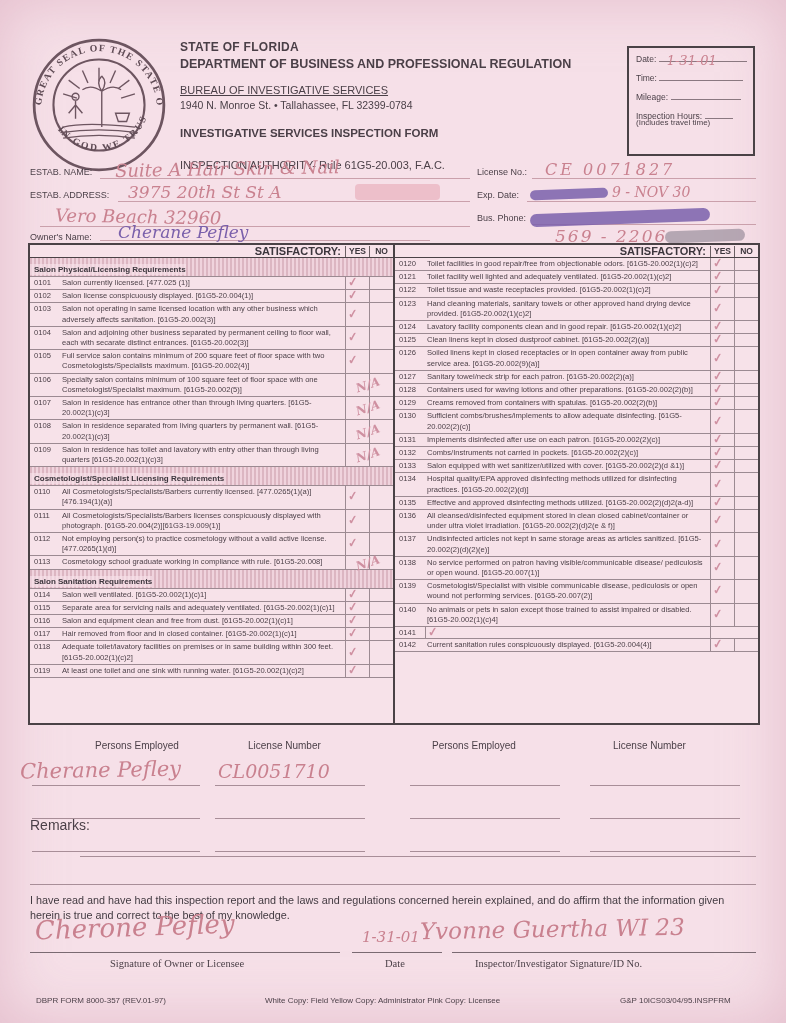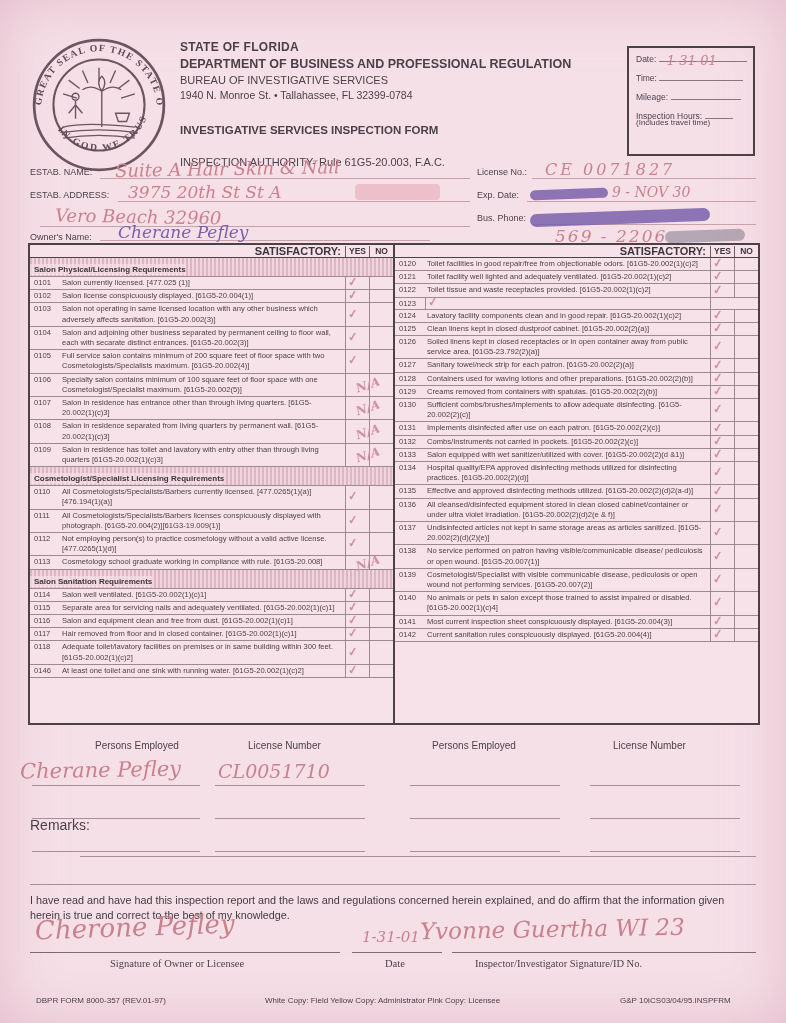--- a/index.html
+++ b/index.html
@@ -4,23 +4,23 @@
 <style>
   html,body{margin:0;padding:0;}
   body{width:786px;height:1023px;background:#e9cdd8;font-family:"Liberation Sans",sans-serif;}
   .page{position:absolute;top:0;left:0;width:786px;height:1023px;background:#f6e0e8;
         box-shadow:inset 0 0 60px rgba(214,160,180,.55);overflow:hidden;color:#4d4149;}
   
   .seal{position:absolute;top:36px;left:30px;width:138px;height:138px;}
   .hblock{position:absolute;top:40px;left:180px;width:450px;color:#4a3f47;}
   .h1{font-size:12px;font-weight:bold;letter-spacing:.3px;}
   .h2{font-size:12.5px;font-weight:bold;margin-top:3px;}
-  .h3{font-size:11px;margin-top:3px;}
+  .h3{font-size:11px;margin-top:13px;text-decoration:underline;}
   .h4{font-size:10.5px;margin-top:3px;}
-  .h5{font-size:11.5px;font-weight:bold;margin-top:23px;}
+  .h5{font-size:11.5px;font-weight:bold;margin-top:16px;}
   .h6{font-size:11px;margin-top:3px;}
   .h7{font-size:11px;margin-top:20px;}
   .datebox{position:absolute;top:46px;left:627px;width:128px;height:110px;border:2px solid #4a4246;
            padding:6px 7px 0 7px;box-sizing:border-box;font-size:8.5px;color:#4a3f47;}
   .dbrow{margin-bottom:9px;white-space:nowrap;}
   .dbrow .ul{display:inline-block;border-bottom:1px solid #8a7880;min-width:52px;}
   .db-note{font-size:8px;margin-top:-5px;}
   
   .hw{font-family:"DejaVu Serif",serif;font-style:italic;color:#c9818f;}
   .hw-purple{color:#7a60ab;}
@@ -292,21 +292,21 @@
         </div>
         <div class="row">
           <span class="num">0118</span>
           <span class="desc">Adequate toilet/lavatory facilities on premises or in same building within 300 feet. [61G5-20.002(1)(c)2]</span>
           <span class="cell">
             <span class="check">✓</span>
           </span>
           <span class="cell"></span>
         </div>
         <div class="row">
-          <span class="num">0146</span>
+          <span class="num">0119</span>
           <span class="desc">At least one toilet and one sink with running water. [61G5-20.002(1)(c)2]</span>
           <span class="cell">
             <span class="check">✓</span>
           </span>
           <span class="cell"></span>
         </div>
       </div>
     <div class="half right" id="col-right">
       <div class="chead">
         <span class="sat">SATISFACTORY:</span>
@@ -332,20 +332,21 @@
         <div class="row">
           <span class="num">0122</span>
           <span class="desc">Toilet tissue and waste receptacles provided. [61G5-20.002(1)(c)2]</span>
           <span class="cell">
             <span class="check">✓</span>
           </span>
           <span class="cell"></span>
         </div>
         <div class="row">
           <span class="num">0123</span>
+          <span class="desc">Hand cleaning materials, sanitary towels or other approved hand drying device provided. [61G5-20.002(1)(c)2]</span>
           <span class="cell">
             <span class="check">✓</span>
           </span>
           <span class="cell"></span>
         </div>
         <div class="row">
           <span class="num">0124</span>
           <span class="desc">Lavatory facility components clean and in good repair. [61G5-20.002(1)(c)2]</span>
           <span class="cell">
             <span class="check">✓</span>
@@ -355,21 +356,21 @@
         <div class="row">
           <span class="num">0125</span>
           <span class="desc">Clean linens kept in closed dustproof cabinet. [61G5-20.002(2)(a)]</span>
           <span class="cell">
             <span class="check">✓</span>
           </span>
           <span class="cell"></span>
         </div>
         <div class="row">
           <span class="num">0126</span>
-          <span class="desc">Soiled linens kept in closed receptacles or in open container away from public service area.  [61G5-23.792(2)(a)]</span>
+          <span class="desc">Soiled linens kept in closed receptacles or in open container away from public service area.  [61G5-20.002(9)(a)]</span>
           <span class="cell">
             <span class="check">✓</span>
           </span>
           <span class="cell"></span>
         </div>
         <div class="row">
           <span class="num">0127</span>
           <span class="desc">Sanitary towel/neck strip for each patron.  [61G5-20.002(2)(a)]</span>
           <span class="cell">
             <span class="check">✓</span>
@@ -475,21 +476,20 @@
         <div class="row">
           <span class="num">0140</span>
           <span class="desc">No animals or pets in salon except those trained to assist impaired or disabled. [61G5-20.002(1)(c)4]</span>
           <span class="cell">
             <span class="check">✓</span>
           </span>
           <span class="cell"></span>
         </div>
         <div class="row">
           <span class="num">0141</span>
-          <span class="desc">Most current inspection sheet conspicuously displayed. [61G5-20.004(3)]</span>
           <span class="cell">
             <span class="check">✓</span>
           </span>
           <span class="cell"></span>
         </div>
         <div class="row">
           <span class="num">0142</span>
           <span class="desc">Current sanitation rules conspicuously displayed. [61G5-20.004(4)]</span>
           <span class="cell">
             <span class="check">✓</span>

